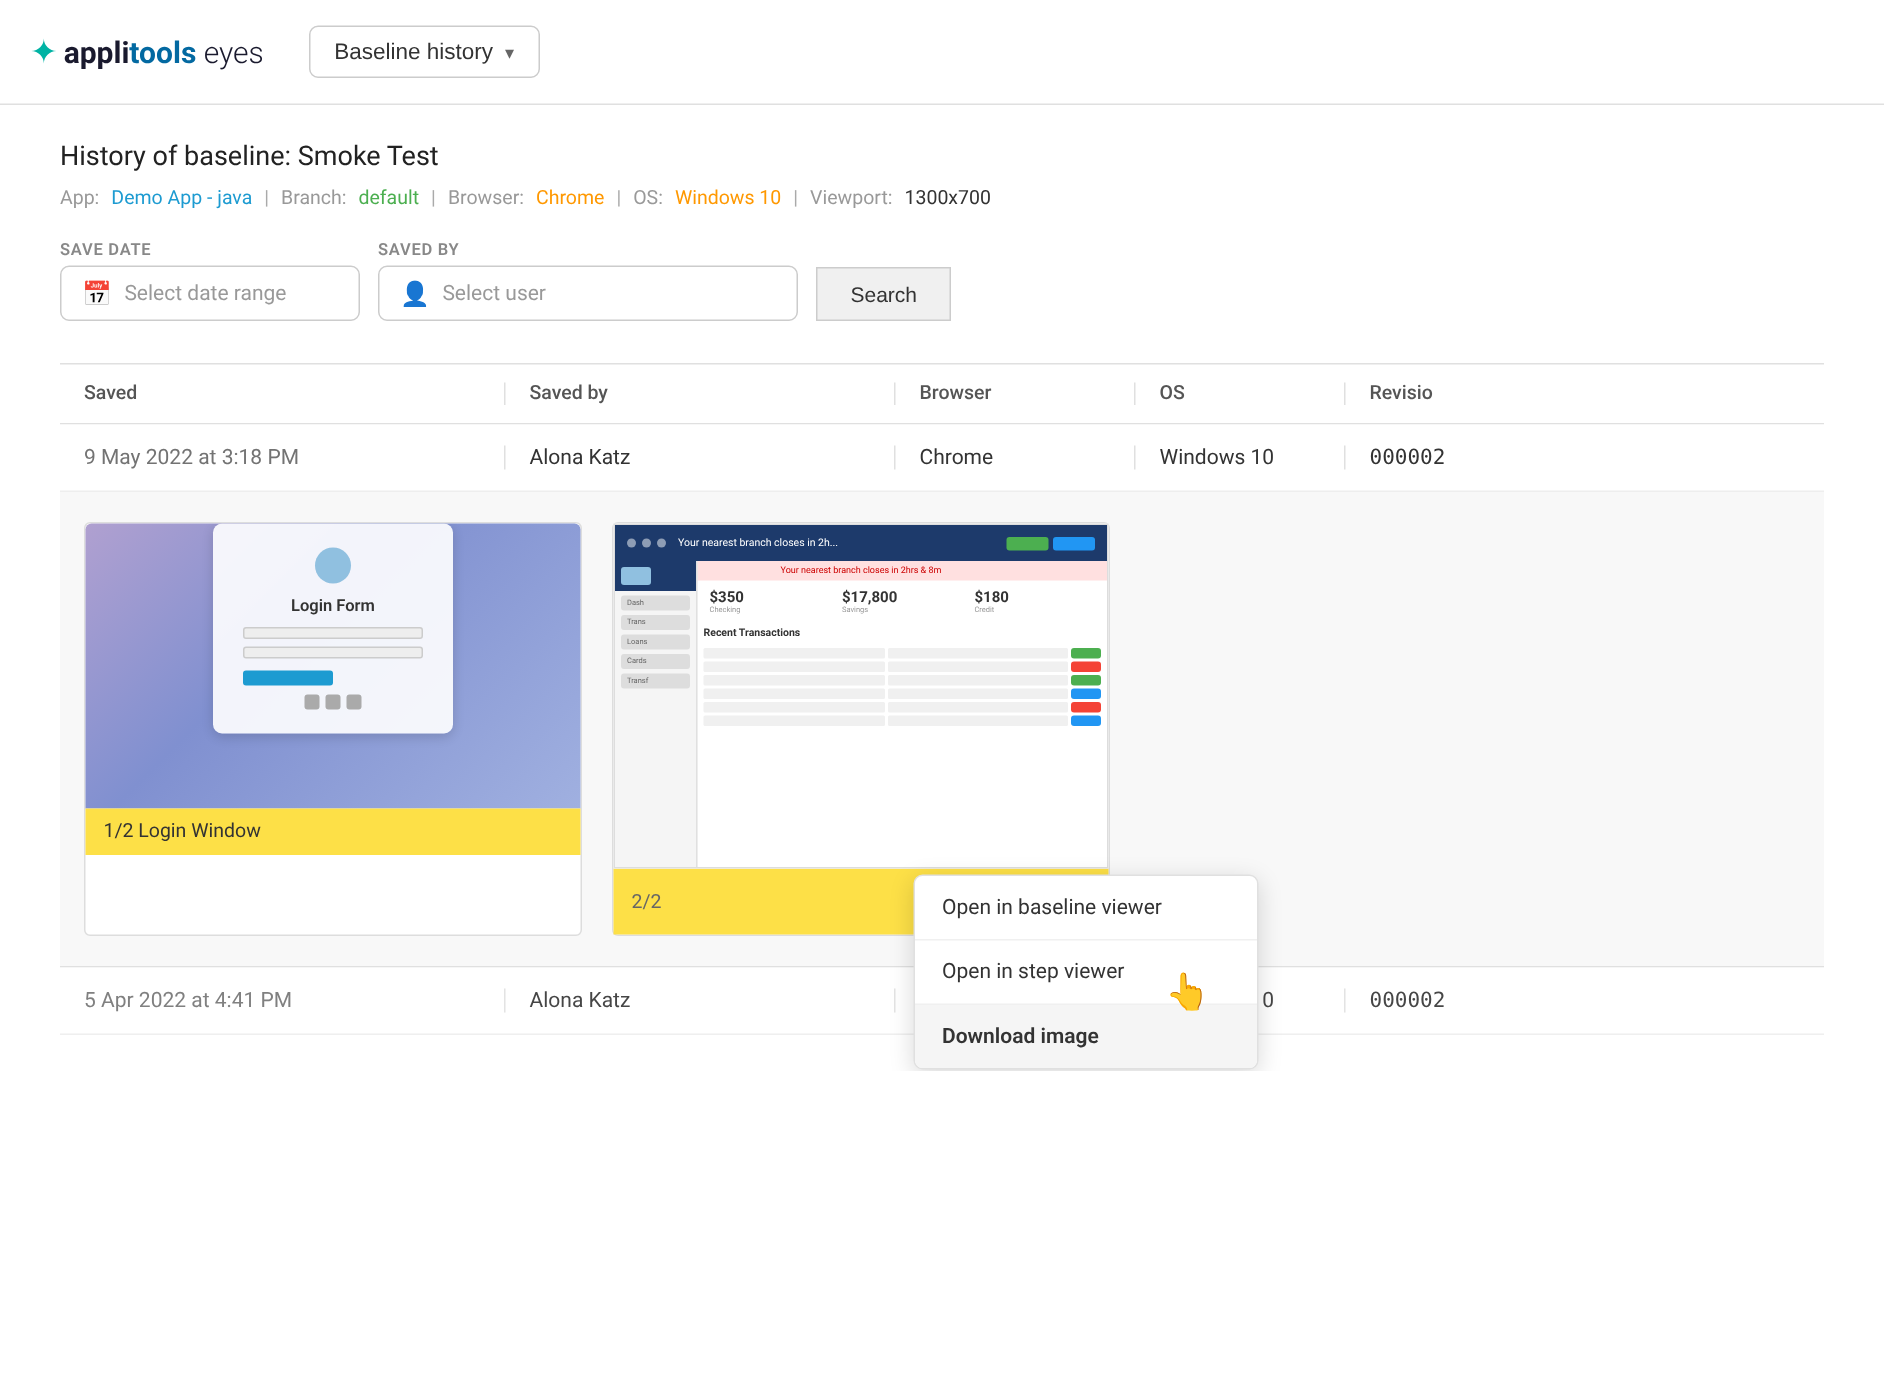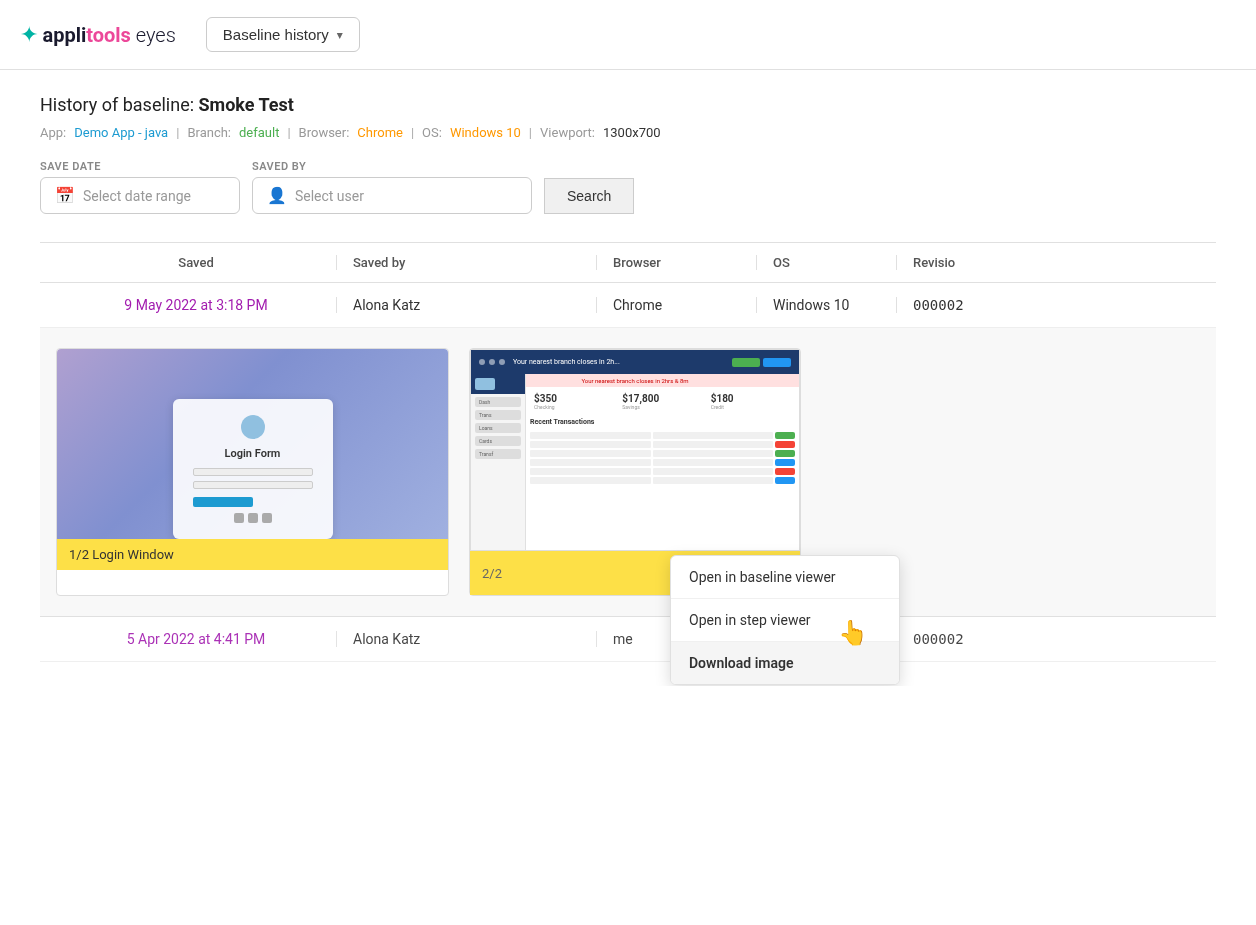--- a/index.html
+++ b/index.html
@@ -18,21 +18,21 @@
       display: flex;
       align-items: center;
       gap: 4px;
       margin-right: 30px;
     }
     .logo-icon {
       color: #00b3a4;
       font-size: 22px;
     }
     .logo-text-appli { color: #1a1a2e; font-size: 20px; font-weight: 700; }
-    .logo-text-tools { color: #ec4899; font-size: 20px; font-weight: 700; }
+    .logo-text-tools { color: #0369a1; font-size: 20px; font-weight: 700; }
     .logo-text-eyes { color: #1a1a2e; font-size: 20px; font-weight: 300; }
 
     .nav-dropdown {
       display: flex;
       align-items: center;
       gap: 8px;
       border: 1px solid #ccc;
       border-radius: 6px;
       padding: 8px 16px;
       background: #fff;
@@ -46,21 +46,21 @@
     .page-content {
       padding: 24px 40px;
     }
 
     .page-title {
       font-size: 18px;
       font-weight: 400;
       color: #222;
       margin-bottom: 10px;
     }
-    .page-title strong { font-weight: 700; text-align: center; }
+    .page-title strong { font-weight: 400; text-align: center; }
 
     .breadcrumb-row {
       display: flex;
       align-items: center;
       gap: 8px;
       font-size: 13px;
       margin-bottom: 20px;
       flex-wrap: wrap;
     }
     .breadcrumb-row .separator { color: #aaa; }
@@ -120,36 +120,36 @@
       display: flex;
       align-items: center;
       padding: 12px 16px;
       border-top: 1px solid #e0e0e0;
       border-bottom: 1px solid #e0e0e0;
       background: #fff;
       font-size: 13px;
       color: #555;
       font-weight: 500;
     }
-    .col-saved { width: 280px; text-align: center; }
+    .col-saved { width: 280px; }
     .col-savedby { width: 260px; border-left: 1px solid #e0e0e0; padding-left: 16px; }
     .col-browser { width: 160px; border-left: 1px solid #e0e0e0; padding-left: 16px; }
     .col-os { width: 140px; border-left: 1px solid #e0e0e0; padding-left: 16px; }
     .col-revision { flex: 1; border-left: 1px solid #e0e0e0; padding-left: 16px; }
 
     
     .data-row-header {
       display: flex;
       align-items: center;
       padding: 14px 16px;
       border-bottom: 1px solid #eee;
       background: #fff;
       font-size: 14px;
     }
-    .data-row-header .col-saved { color: #a21caf; }
+    .data-row-header .col-saved { color: #737373; }
     .data-row-header .col-savedby { color: #333; }
     .data-row-header .col-browser { color: #333; }
     .data-row-header .col-os { color: #333; }
     .data-row-header .col-revision { color: #333; font-family: monospace; }
 
     
     .images-row {
       display: flex;
       gap: 0;
       padding: 20px 16px;
@@ -159,46 +159,46 @@
 
     .image-card {
       position: relative;
       background: #fff;
       border: 1px solid #ddd;
       border-radius: 4px;
       overflow: visible;
       margin-right: 20px;
     }
     .image-thumbnail {
-      width: 391px;
+      width: 330px;
       height: 190px;
       background: linear-gradient(135deg, #b0a0d0 0%, #8090d0 40%, #a0b0e0 100%);
       display: flex;
-      align-items: flex-end;
+      align-items: flex-start;
       justify-content: center;
       border-radius: 4px 4px 0 0;
       overflow: hidden;
     }
     .login-form-mock {
       background: rgba(255,255,255,0.9);
       border-radius: 6px;
       padding: 16px 20px;
       width: 160px;
       box-shadow: 0 2px 8px rgba(0,0,0,0.15);
     }
     .login-form-mock .form-title { font-size: 11px; font-weight: 600; color: #333; text-align: center; margin-bottom: 8px; }
     .login-form-mock .form-avatar { width: 24px; height: 24px; background: #90c0e0; border-radius: 50%; margin: 0 auto 8px; }
     .login-form-mock .form-field { height: 8px; background: #eee; border-radius: 2px; margin-bottom: 5px; border: 1px solid #ccc; }
     .login-form-mock .form-btn { height: 10px; background: #1d9bd1; border-radius: 2px; margin-top: 8px; width: 60px; }
     .login-form-mock .form-social { display: flex; gap: 4px; margin-top: 6px; justify-content: center; }
     .login-form-mock .social-icon { width: 10px; height: 10px; background: #aaa; border-radius: 2px; }
 
     .dashboard-thumbnail {
       width: 330px;
-      height: 202px;
+      height: 230px;
       background: #fff;
       border: 1px solid #ddd;
       overflow: hidden;
       position: relative;
     }
     .dash-header-bar {
       height: 24px;
       background: #1d3a6b;
       display: flex;
       align-items: center;

